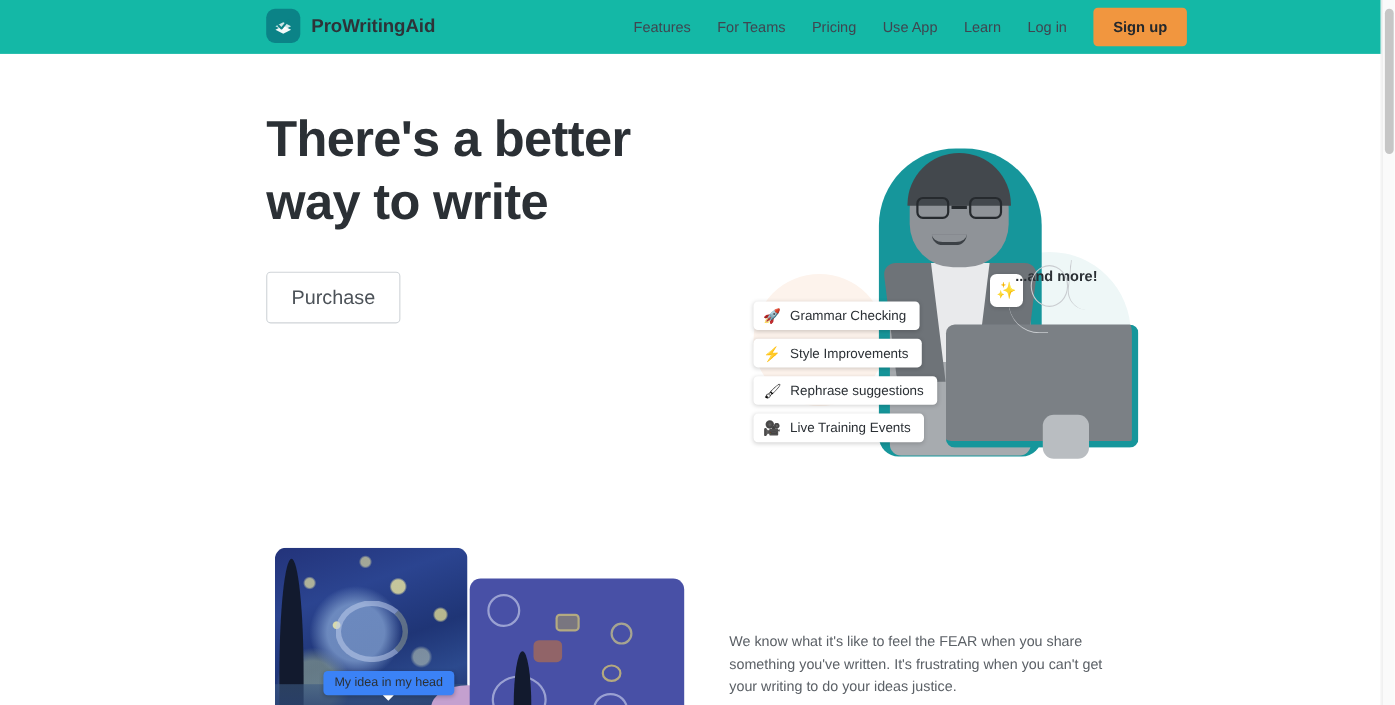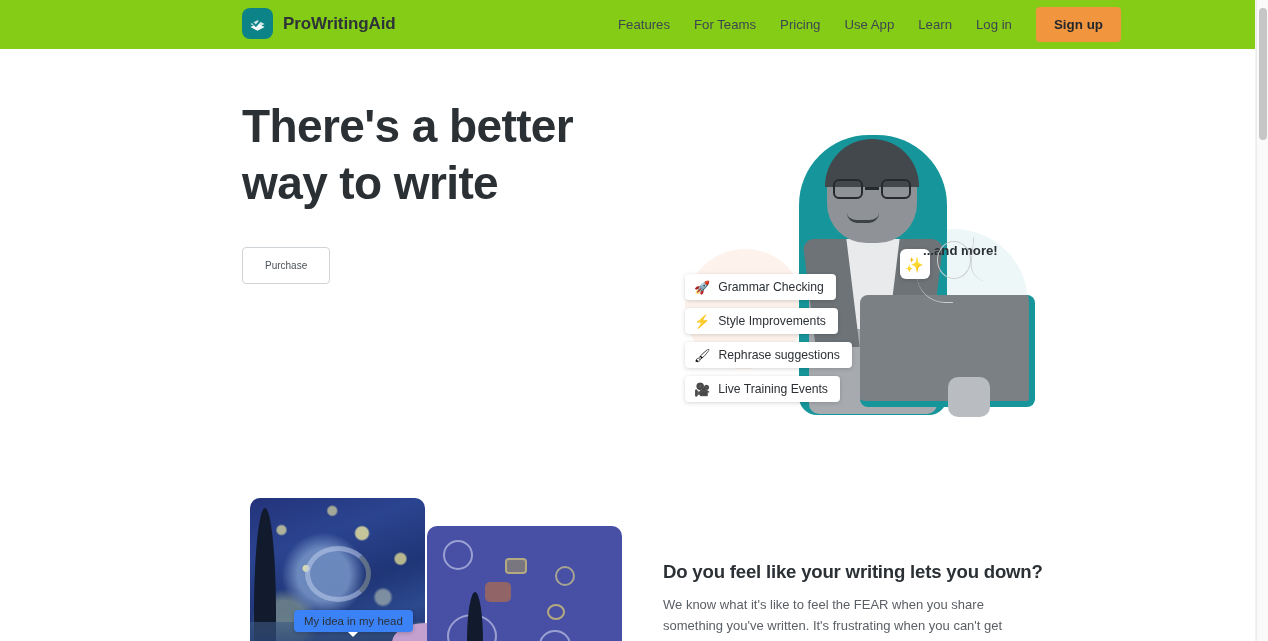--- a/index.html
+++ b/index.html
@@ -14,41 +14,41 @@
     position: relative;
     width: 1268px; height: 641px;
     background: #ffffff;
     overflow: hidden;
   }
 
   
   .header {
     position: absolute; top: 0; left: 0;
     width: 1256px; height: 49px;
-    background: #84cc16;
+    background: #14b8a6;
     display: flex; align-items: center;
   }
   .brand {
     position: absolute; left: 242px; top: 8px;
     display: flex; align-items: center; gap: 10px;
     cursor: pointer;
   }
   .brand-mark {
     width: 31px; height: 31px; border-radius: 8px;
     background: #0B8387;
     display: flex; align-items: center; justify-content: center;
     flex: none;
   }
   .brand-mark svg { display: block; }
   .brand-name {
     font-size: 17px; font-weight: bold; color: #2e3338;
     letter-spacing: -0.1px; white-space: nowrap;
   }
   .nav {
-    position: absolute; left: 606px; top: 0; height: 49px;
+    position: absolute; left: 564px; top: 0; height: 49px;
     display: flex; align-items: center; gap: 0px;
   }
   .nav-item {
     font-size: 13.2px; color: #3f4650;
     padding: 6px 12px; white-space: nowrap; cursor: pointer;
   }
   .signup-btn {
     margin-left: 12px;
     background: #F1963F;
     color: #24282c;
@@ -74,21 +74,21 @@
   .hero-cta { margin-top: 35px; display: flex; align-items: center; gap: 16px; }
   .btn-primary {
     background: #0C7B80; border: none; border-radius: 4px;
     padding: 12px 19px; cursor: pointer; white-space: nowrap;
     display: flex; align-items: baseline; gap: 6px;
   }
   .btn-primary .lbl { color:#fff; font-size:13.4px; font-weight:bold; }
   .btn-primary .sub { color:#cfe6e7; font-size:12px; }
   .btn-outline {
     background: #fff; border: 1px solid #cfd4d8; border-radius: 4px;
-    padding: 12px 22px; color: #4c5258; font-size: 10px;
+    padding: 12px 22px; color: #4c5258; font-size: 18px;
     cursor: pointer; white-space: nowrap;
   }
   .hero-note { margin-top: 30px; font-size: 12.4px; color: #787f86; }
 
   
   .hero-art { position: absolute; left: 655px; top: 60px; width: 360px; height: 330px; }
   .art-blob {
     position: absolute; left: 225px; top: 120px; width: 148px; height: 148px;
     border-radius: 50%; background: #eef7f7;
   }
@@ -378,21 +378,20 @@
         <span class="sp b1"></span>
           <span class="sp b2"></span>
           <span class="sp b3"></span>
         <span class="sp blob"></span>
           <span class="tree"></span>
       </div>
       <div class="idea-label">My idea in my head</div>
     </div>
 
     <div class="lower-right">
-      <h2 class="lower-title">Do you feel like your writing lets you down?</h2>
       <p class="lower-body">We know what it's like to feel the FEAR when you share something you've written. It's frustrating when you can't get your writing to do your ideas justice.</p>
     </div>
   </div>
 
   <div class="page-edge"></div>
   <div class="scrollbar">
     <div class="scroll-thumb"></div>
   </div>
 
 </div>

